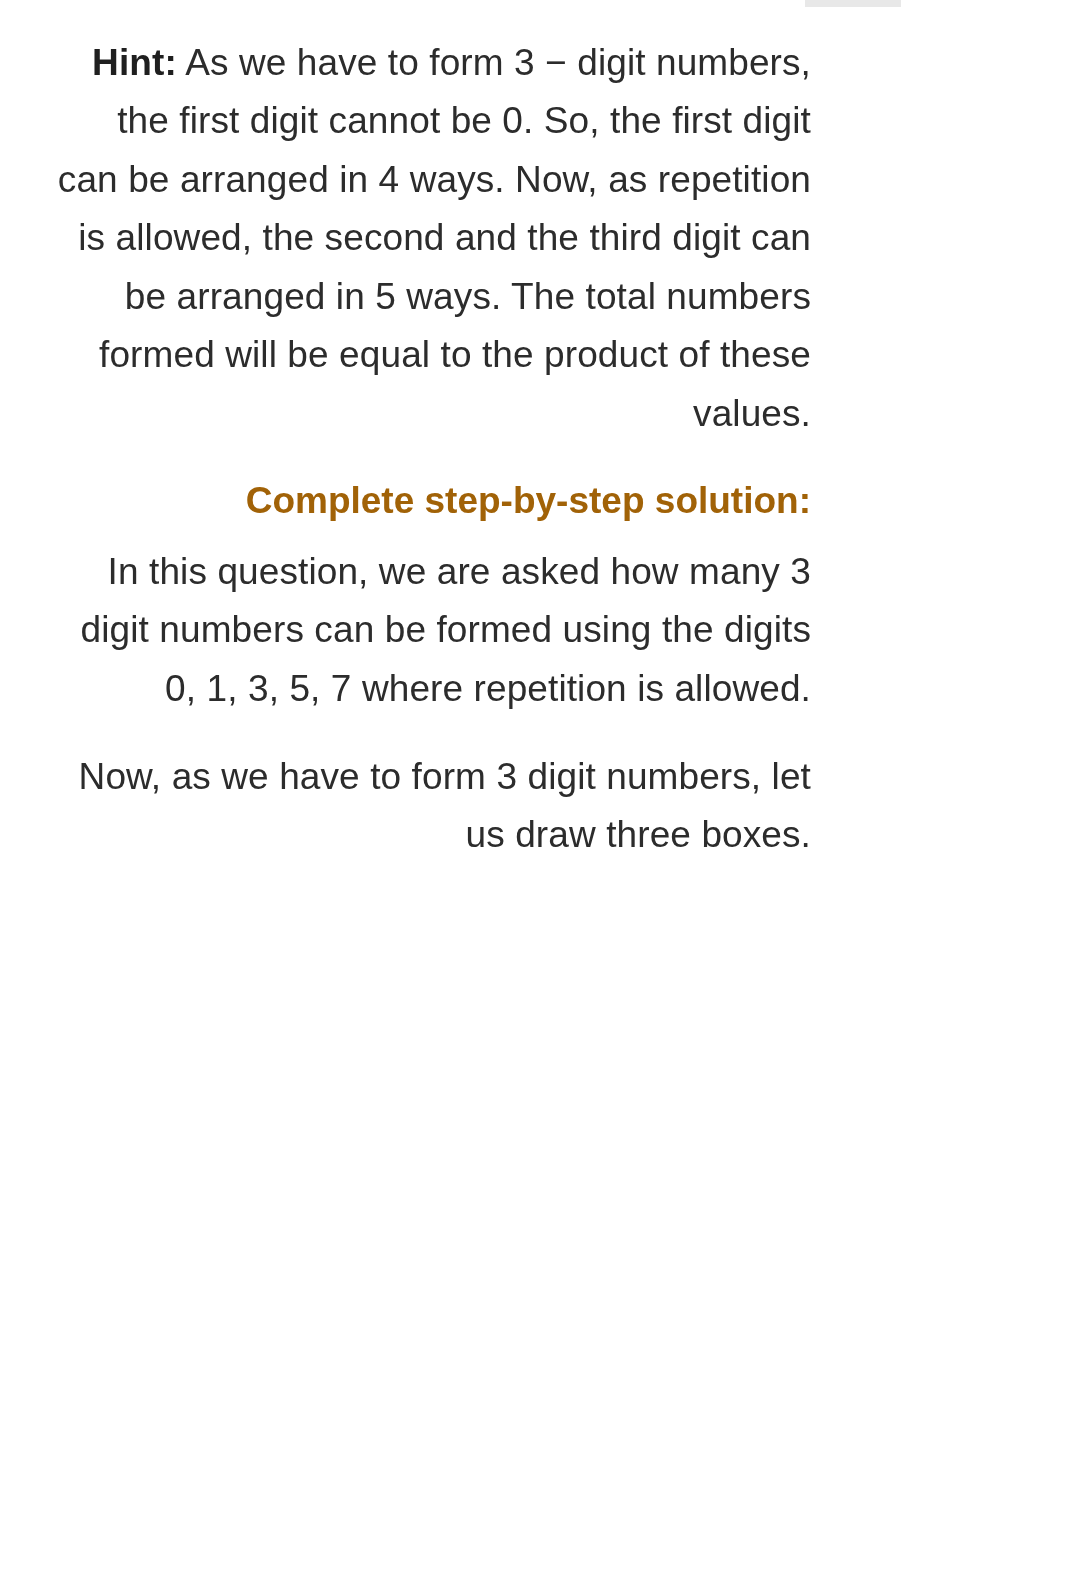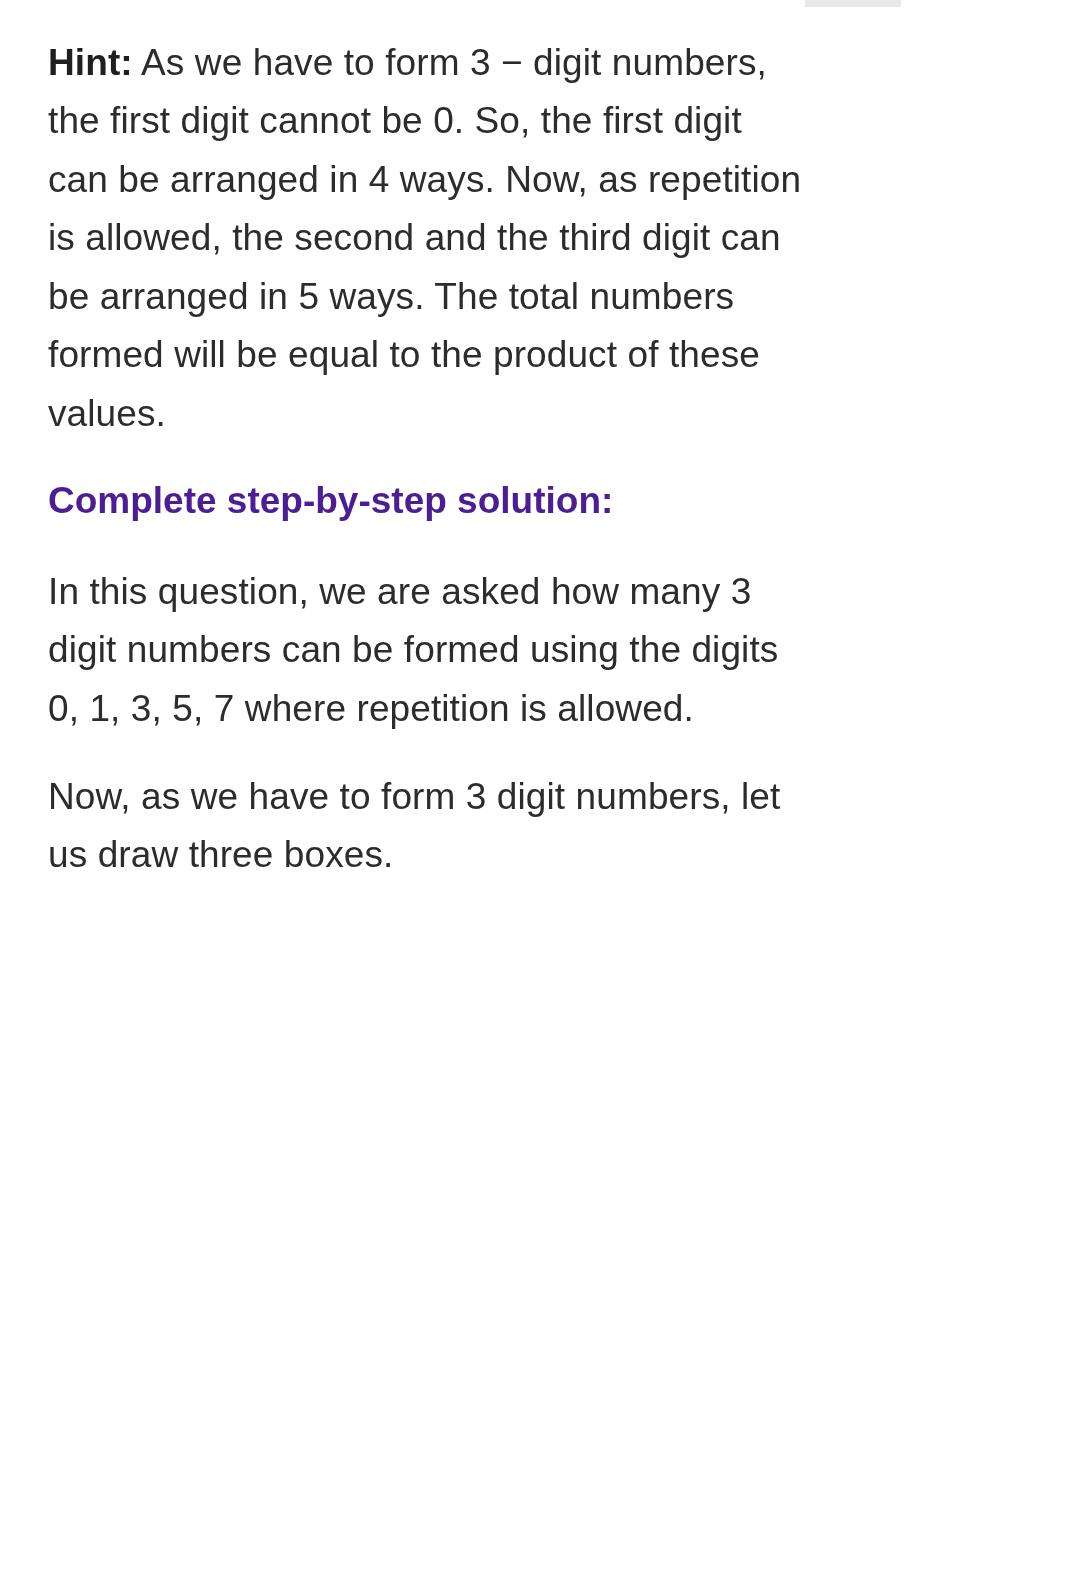--- a/index.html
+++ b/index.html
@@ -15,20 +15,21 @@
     -webkit-font-smoothing: antialiased;
   }
   .page {
     position: relative;
     width: 901px;
     min-height: 1573px;
     box-sizing: border-box;
     padding: 34px 90px 20px 48px;
     background: #ffffff;
     overflow: hidden;
+    text-align: right;
   }
   
   .scroll-stub {
     position: absolute;
     top: 0;
     right: 0;
     width: 96px;
     height: 7px;
     background: #e8e8e8;
   }
@@ -41,22 +42,22 @@
     font-weight: 400;
   }
   .lead {
     font-weight: 700;
     color: #1f1f1f;
   }
   .heading {
     font-size: 37px;
     line-height: 1.5;
     font-weight: 700;
-    color: #4c1d95;
-    margin: 0 0 34px 0;
+    color: #a16207;
+    margin: 0 0 14px 0;
   }
   .para-short {
     margin-bottom: 44px;
   }
   .block-1 { max-width: 930px; }
   .block-2 { max-width: 960px; }
   .block-3 { max-width: 950px; }
 </style>
 </head>
 <body>

